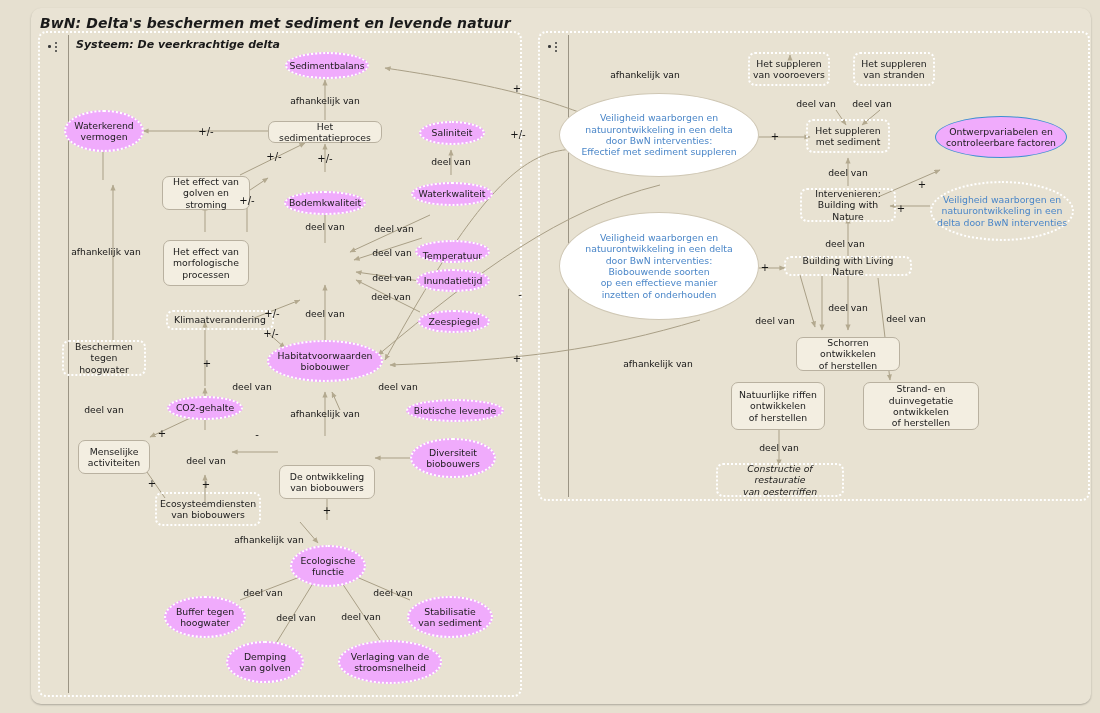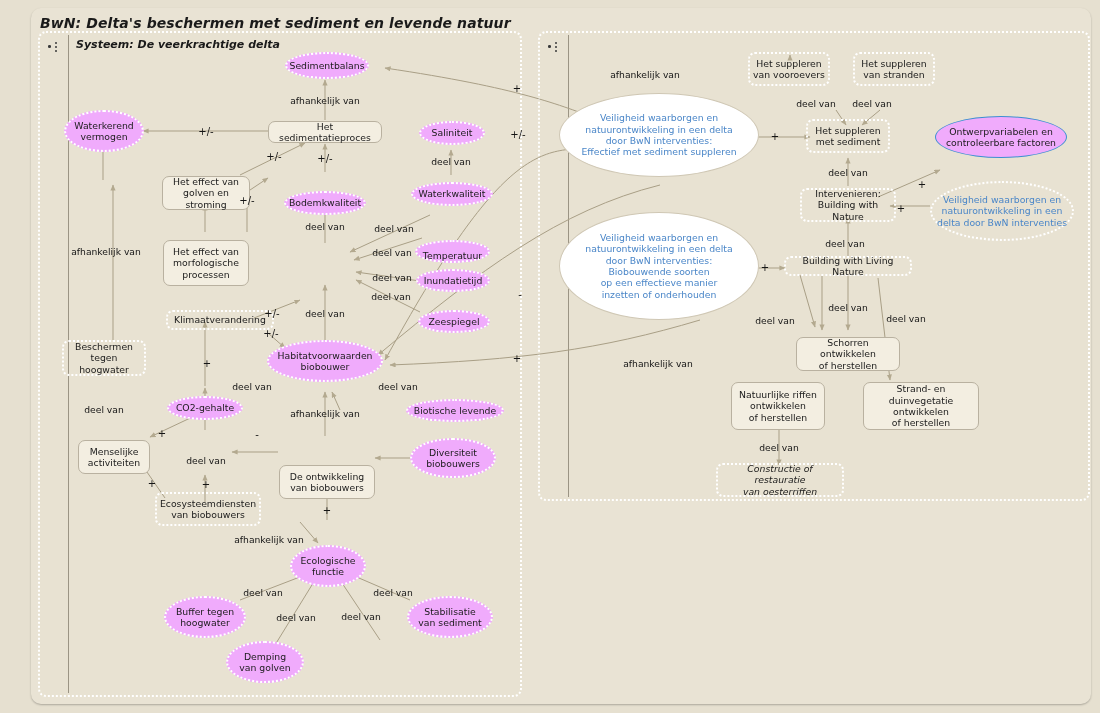--- a/index.html
+++ b/index.html
@@ -287,20 +287,23 @@
   </div>
 
   <div class="node n-ellipse-blue" style="left:226px;top:641px;width:78px;height:42px;">
     <span>Demping<br>van golven</span>
   </div>
 
   <div class="node n-ellipse-blue" style="left:164px;top:596px;width:82px;height:42px;">
     <span>Buffer tegen<br>hoogwater</span>
   </div>
 
+  <div class="node n-ellipse-blue" style="left:338px;top:640px;width:104px;height:44px;">
+    <span>Verlaging van de<br>stroomsnelheid</span>
+  </div>
 
   <div class="node n-ellipse-blue" style="left:407px;top:596px;width:86px;height:42px;">
     <span>Stabilisatie<br>van sediment</span>
   </div>
 
   <div class="node n-ellipse-white" style="left:559px;top:93px;width:200px;height:84px;">
     <span>Veiligheid waarborgen en<br>natuurontwikkeling in een delta<br>door BwN interventies:<br>Effectief met sediment suppleren</span>
   </div>
 
   <div class="node n-ellipse-white" style="left:559px;top:212px;width:200px;height:108px;">

